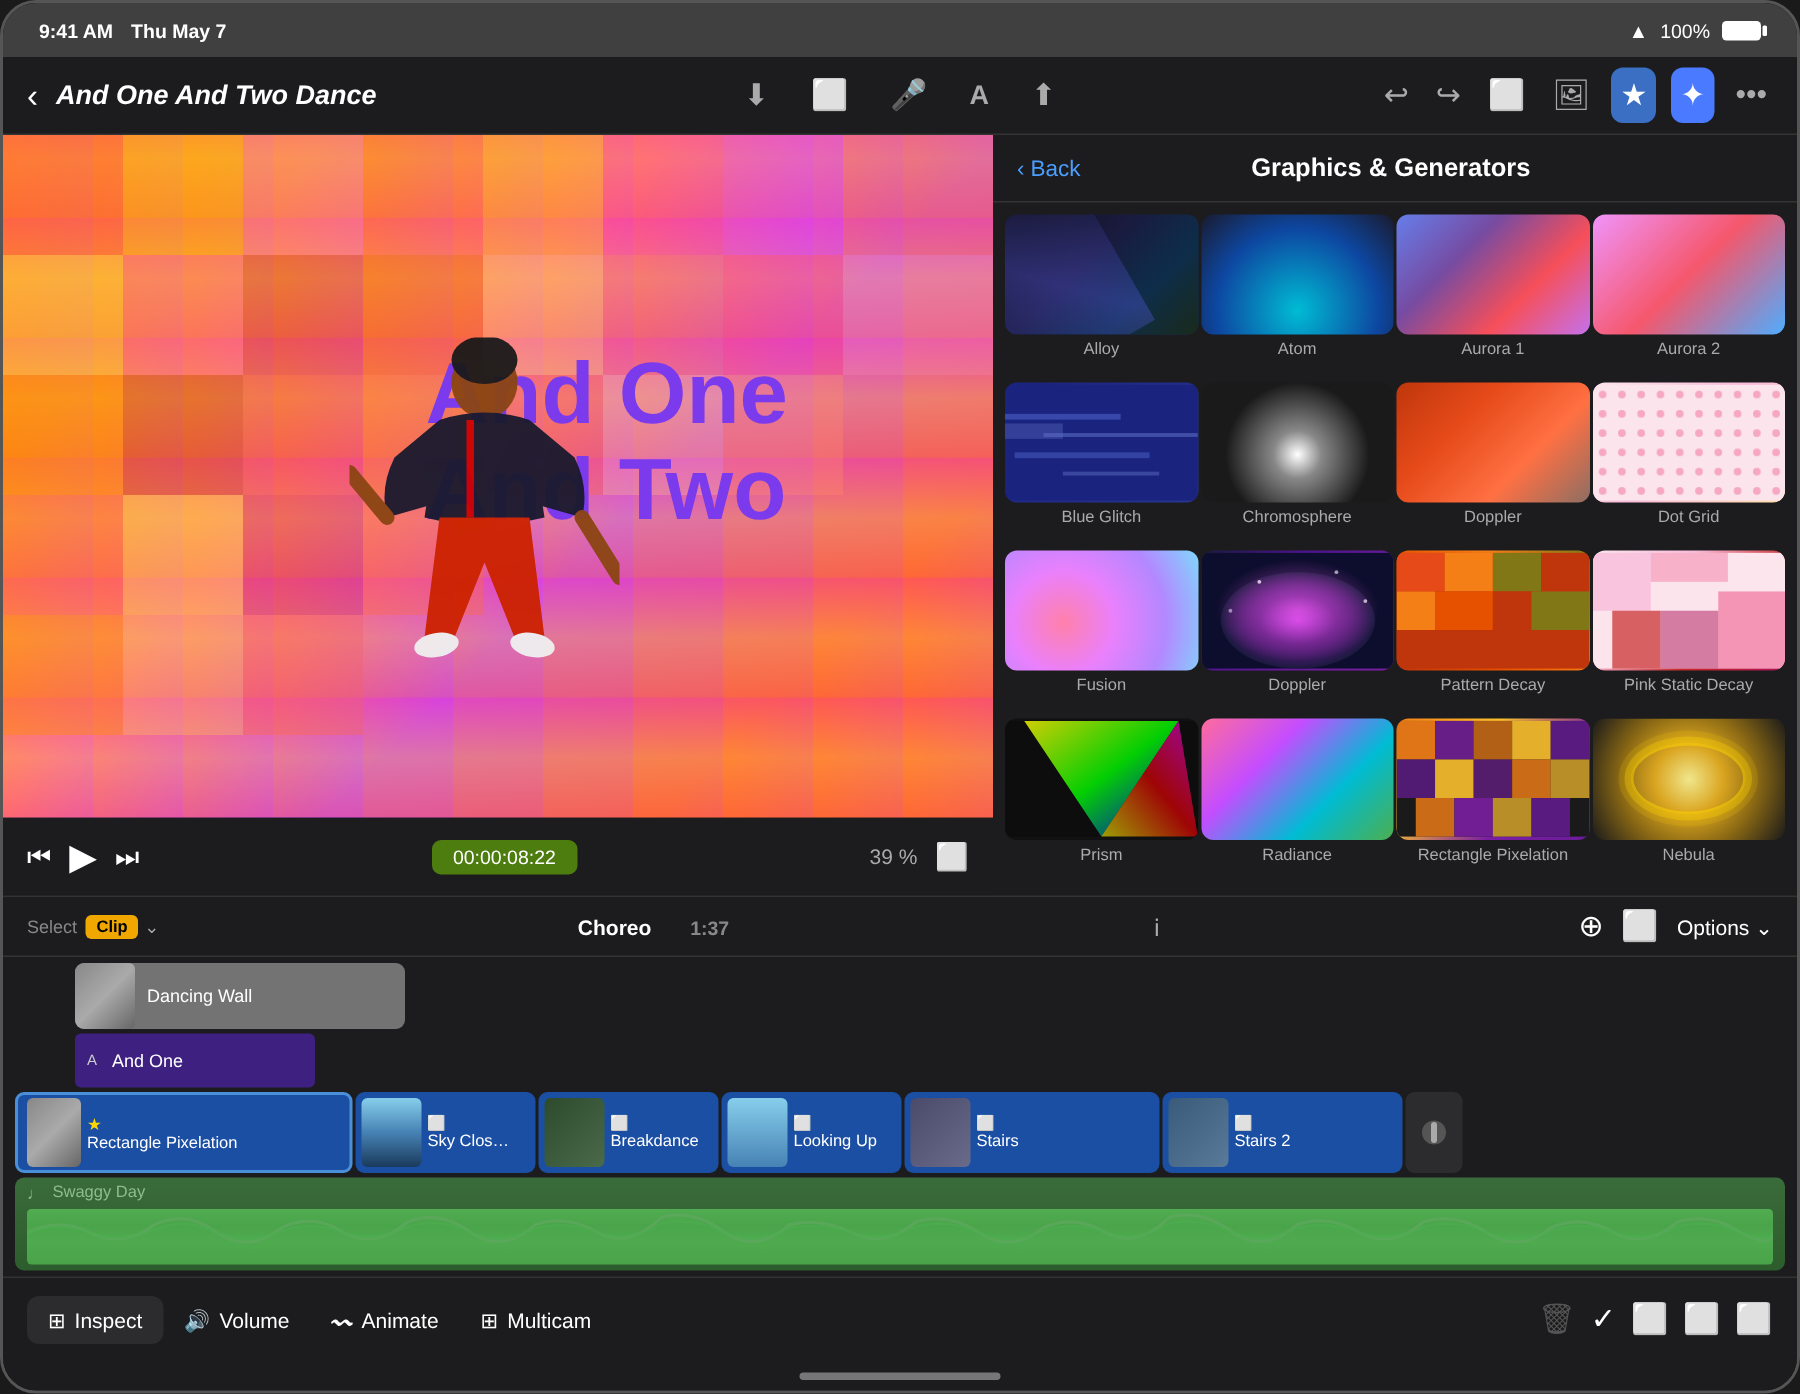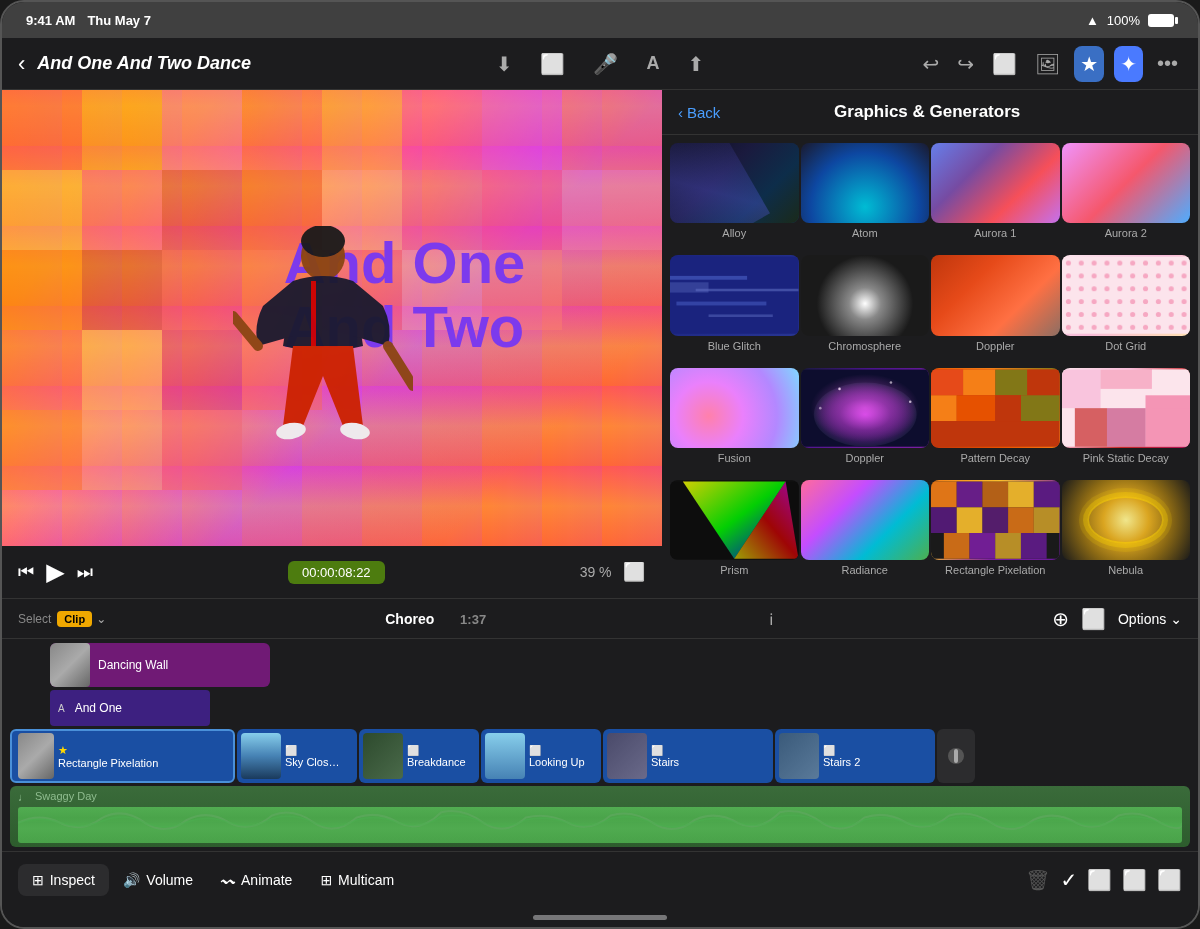--- a/index.html
+++ b/index.html
@@ -265,21 +265,21 @@
       color: #fff;
       font-size: 11px;
       padding: 0 6px;
       white-space: nowrap;
       overflow: hidden;
       text-overflow: ellipsis;
       max-width: 100%;
     }
 
     .dancing-wall-clip {
-      background: #701a75;
+      background: #737373;
       width: 220px;
     }
     .and-one-clip {
       background: #3d2080;
       width: 160px;
       height: 36px;
       border-radius: 4px;
       display: flex;
       align-items: center;
       padding: 0 8px;

